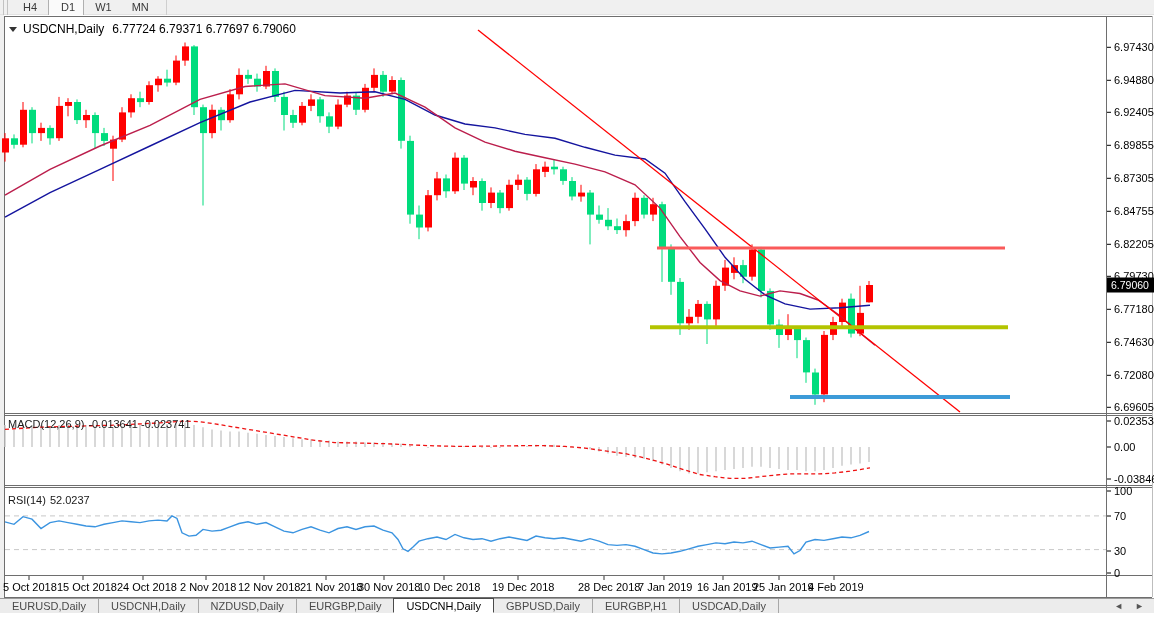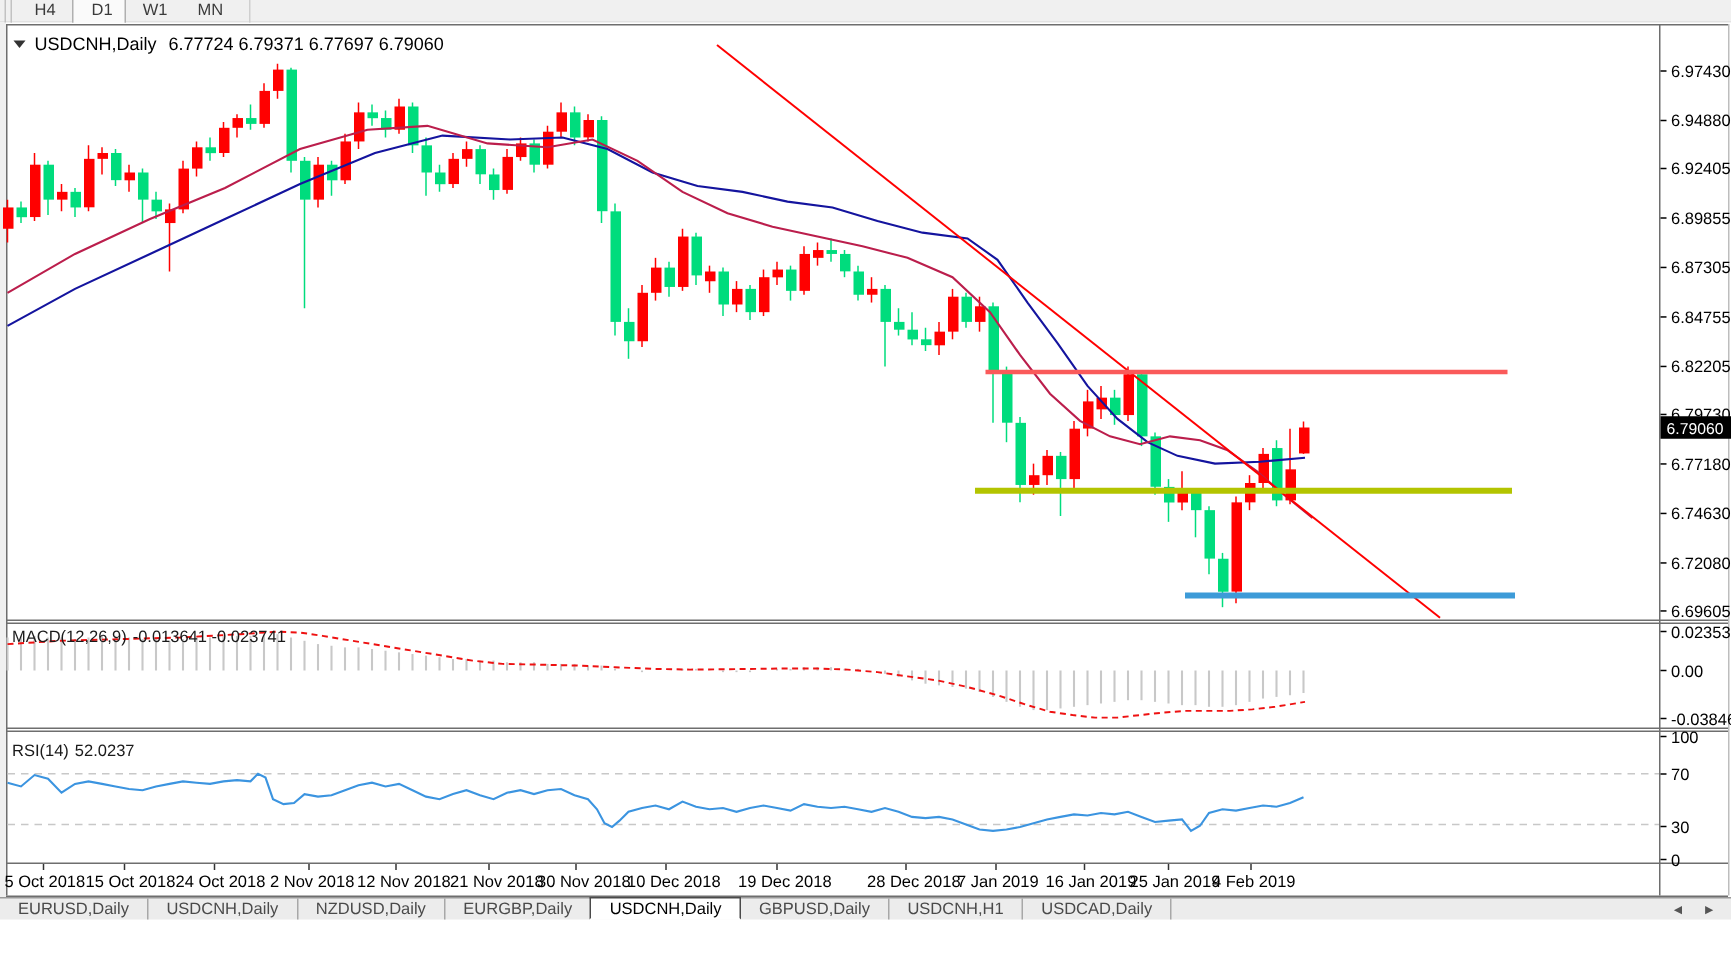--- a/index.html
+++ b/index.html
@@ -436,21 +436,21 @@
     <div class="tab">EURUSD,Daily</div>
     <div class="tab-sep"></div>
     <div class="tab">USDCNH,Daily</div>
     <div class="tab-sep"></div>
     <div class="tab">NZDUSD,Daily</div>
     <div class="tab-sep"></div>
     <div class="tab">EURGBP,Daily</div>
     <div class="tab active">USDCNH,Daily</div>
     <div class="tab">GBPUSD,Daily</div>
     <div class="tab-sep"></div>
-    <div class="tab">USDCNH,H1</div>
+    <div class="tab">EURGBP,H1</div>
     <div class="tab-sep"></div>
     <div class="tab">USDCAD,Daily</div>
     <div class="tab-sep"></div>
     <div class="tab-arrows">
       <span>◄</span>
       <span>►</span>
     </div>
   </div>
 
 </body></html>

